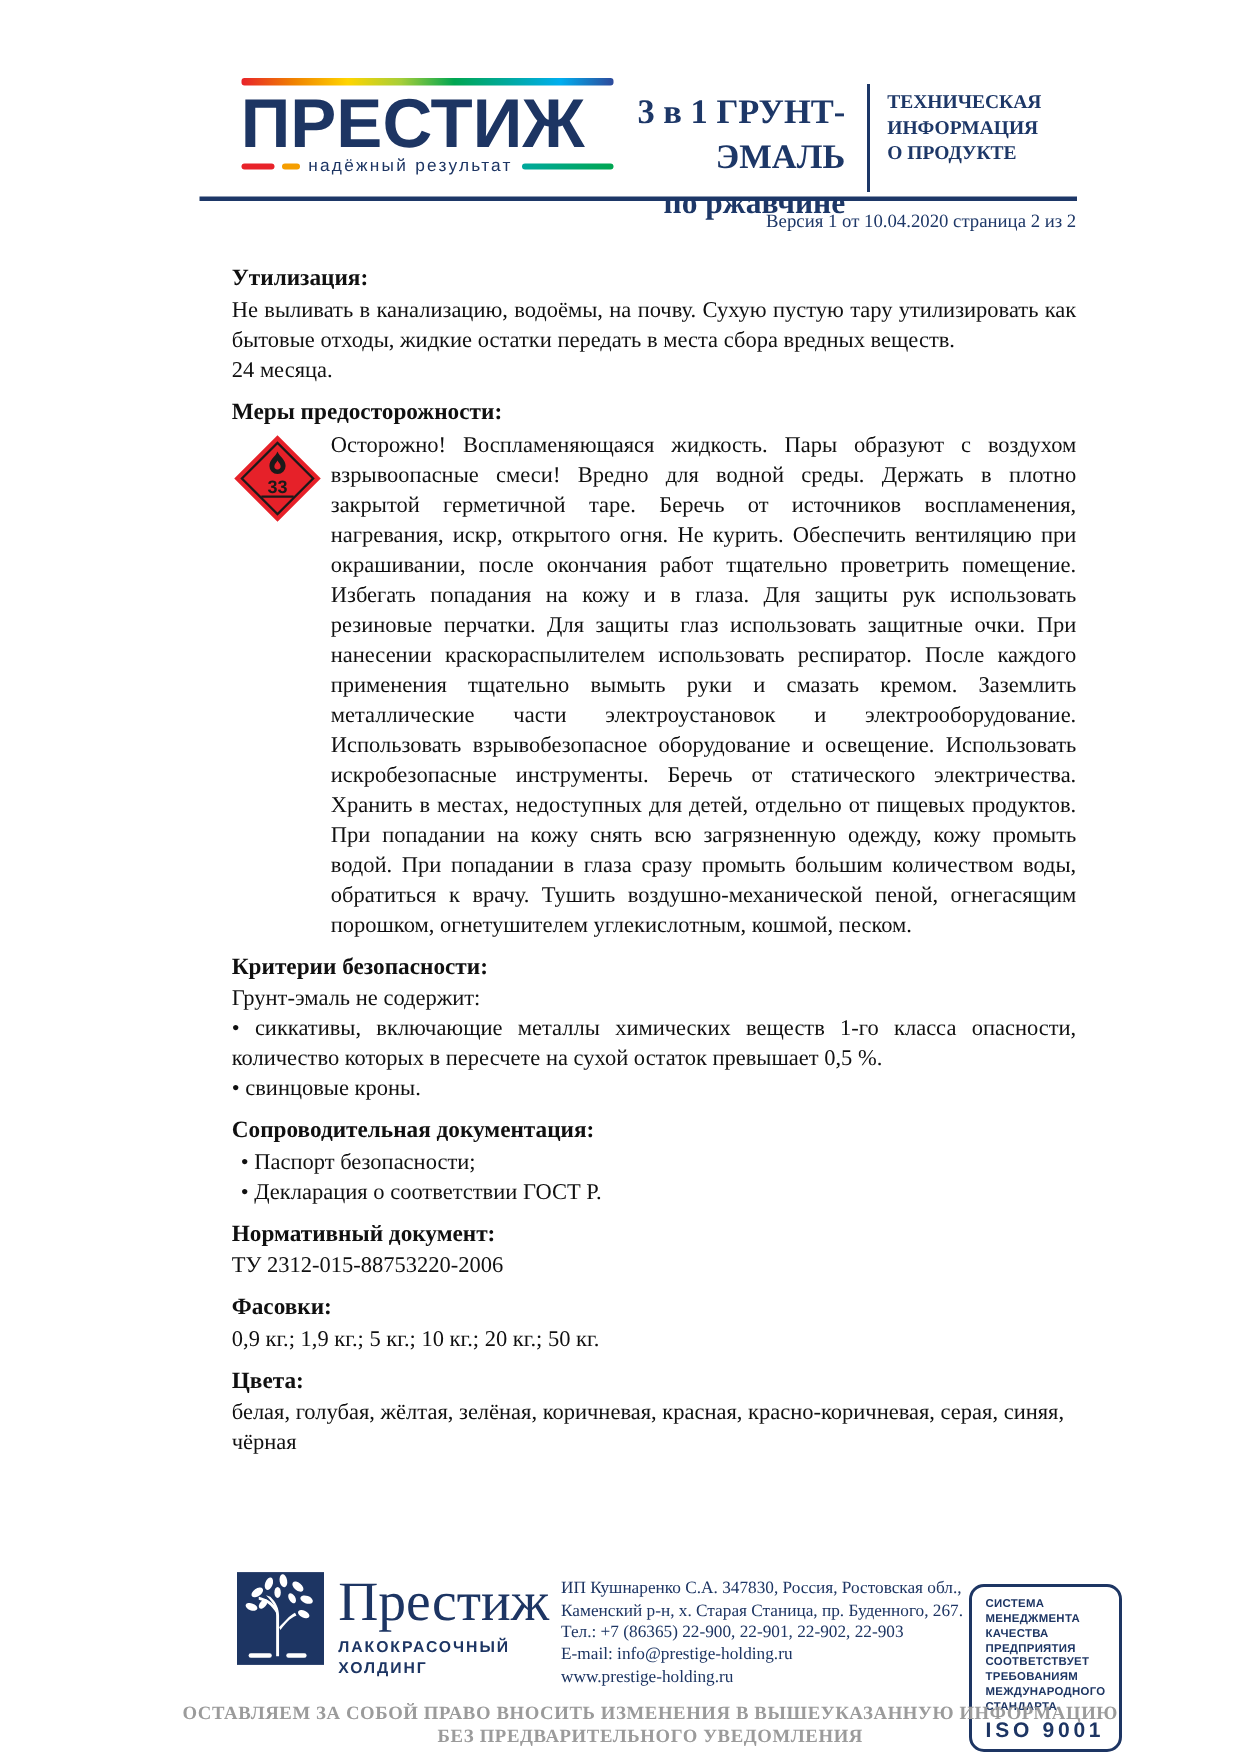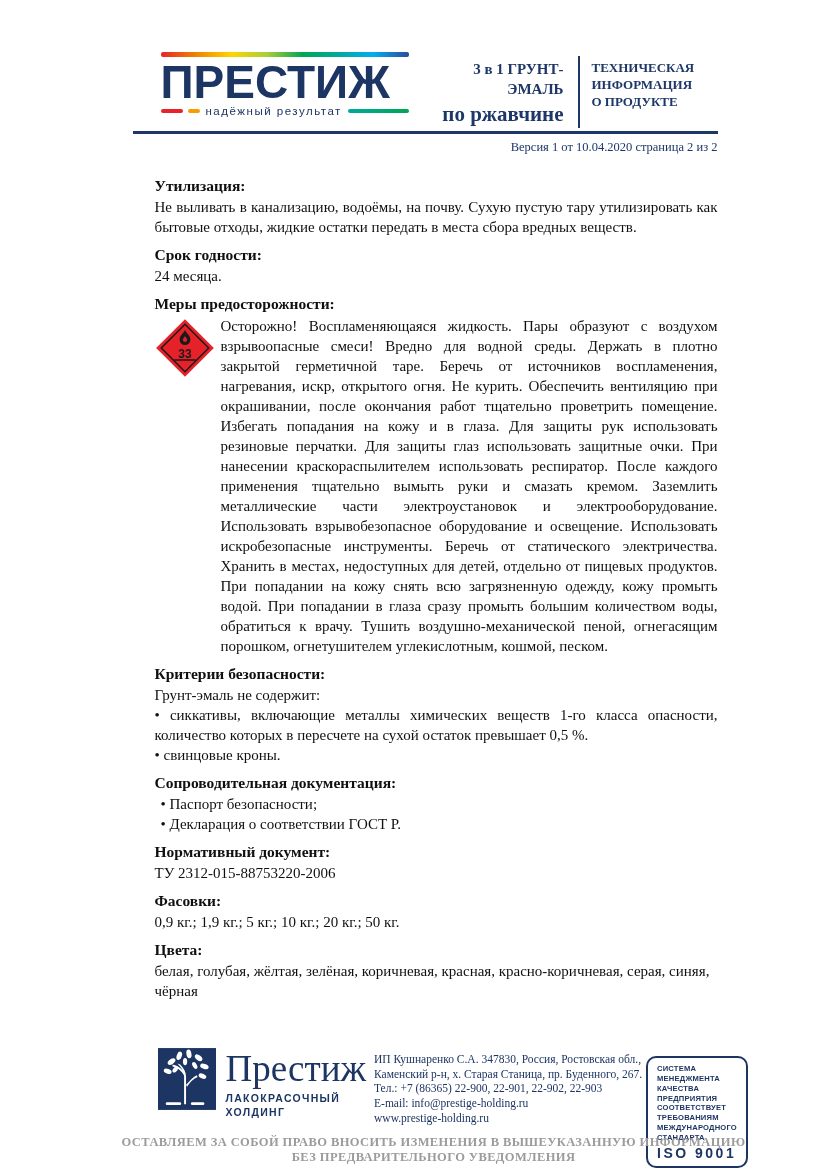--- a/index.html
+++ b/index.html
@@ -37,21 +37,21 @@
     font-size:11.5px; color:#1d3563; letter-spacing:1.5px;
     margin:0 6px; white-space:nowrap;
   }
   .tag-line-right { flex:1; height:4px; border-radius:2px;
     background:linear-gradient(to right,#00a99d,#00a651); }
 
   .title-block {
     flex:1; text-align:right; padding-right:14px; margin-top:8px;
     color:#1d3767;
   }
-  .title-line1 { font-size:15px; font-weight:bold; line-height:1.3; }
+  .title-line1 { font-size:23px; font-weight:bold; line-height:1.3; }
   .title-line2 { font-size:21px; font-weight:bold; line-height:1.5; }
 
   .header-divider { width:2px; height:72px; background:#1d3767; margin-top:4px; }
 
   .doctype-block { width:138px; padding-left:12px; margin-top:8px; color:#1d3767; }
   .doctype-line { font-size:13px; font-weight:bold; line-height:1.3; }
 
   .header-rule {
     position:absolute; top:131px; left:60px; right:37px;
     height:3px; background:#1d3767;
@@ -143,21 +143,20 @@
     </div>
   </div>
   <div class="header-rule"></div>
   <div class="version-line">Версия 1 от 10.04.2020 страница 2 из 2</div>
 
   <div class="content">
 
     <div class="sec-heading">Утилизация:</div>
     <div class="para">Не выливать в канализацию, водоёмы, на почву. Сухую пустую тару утилизировать как бытовые отходы, жидкие остатки передать в места сбора вредных веществ.</div>
 
-    <div class="sec-heading sp">Срок годности:</div>
     <div class="plain">24 месяца.</div>
 
     <div class="sec-heading sp">Меры предосторожности:</div>
     <div class="precaution-row">
       <div class="hazard-wrap">
         <svg viewBox="0 0 100 100" width="60" height="60" aria-hidden="true">
           <rect x="16" y="16" width="68" height="68" transform="rotate(45 50 50)" fill="#e62129"></rect>
           <rect x="22" y="22" width="56" height="56" transform="rotate(45 50 50)" fill="none" stroke="#1a1a1a" stroke-width="2.5"></rect>
           <path d="M50 20 c-2.5 6 -9 9 -9 16 a9 9 0 0 0 18 0 c0-7 -6.5-10 -9-16 z
                    M50 30 c-1 2.5 -3.5 3.8 -3.5 6.5 a3.5 3.5 0 0 0 7 0 c0-2.7 -2.5-4 -3.5-6.5 z" fill="#1a1a1a" fill-rule="evenodd"></path>

